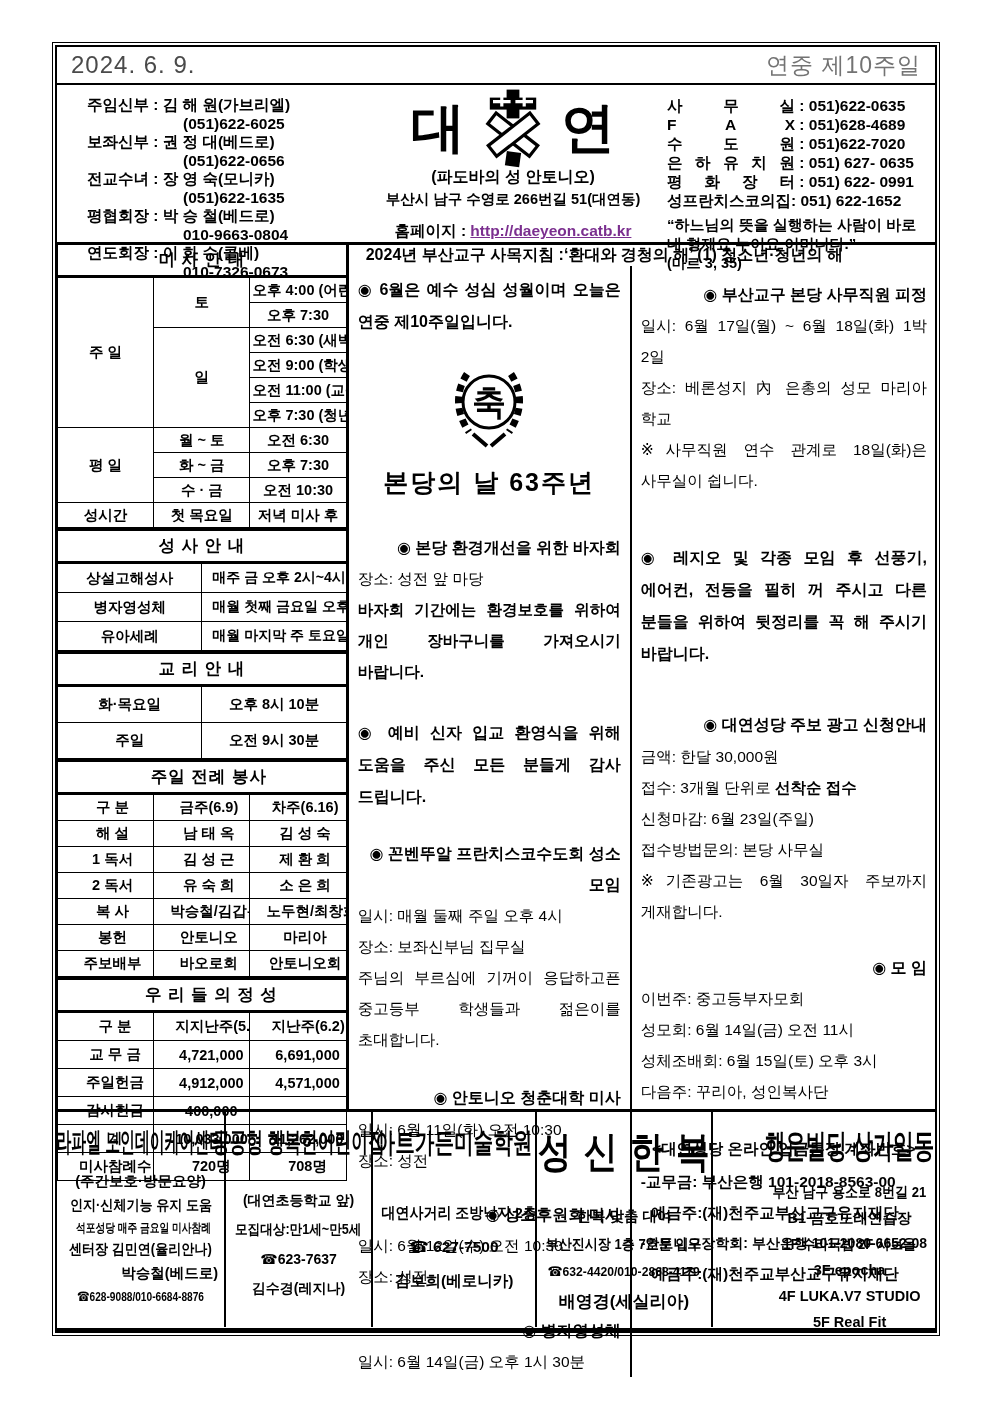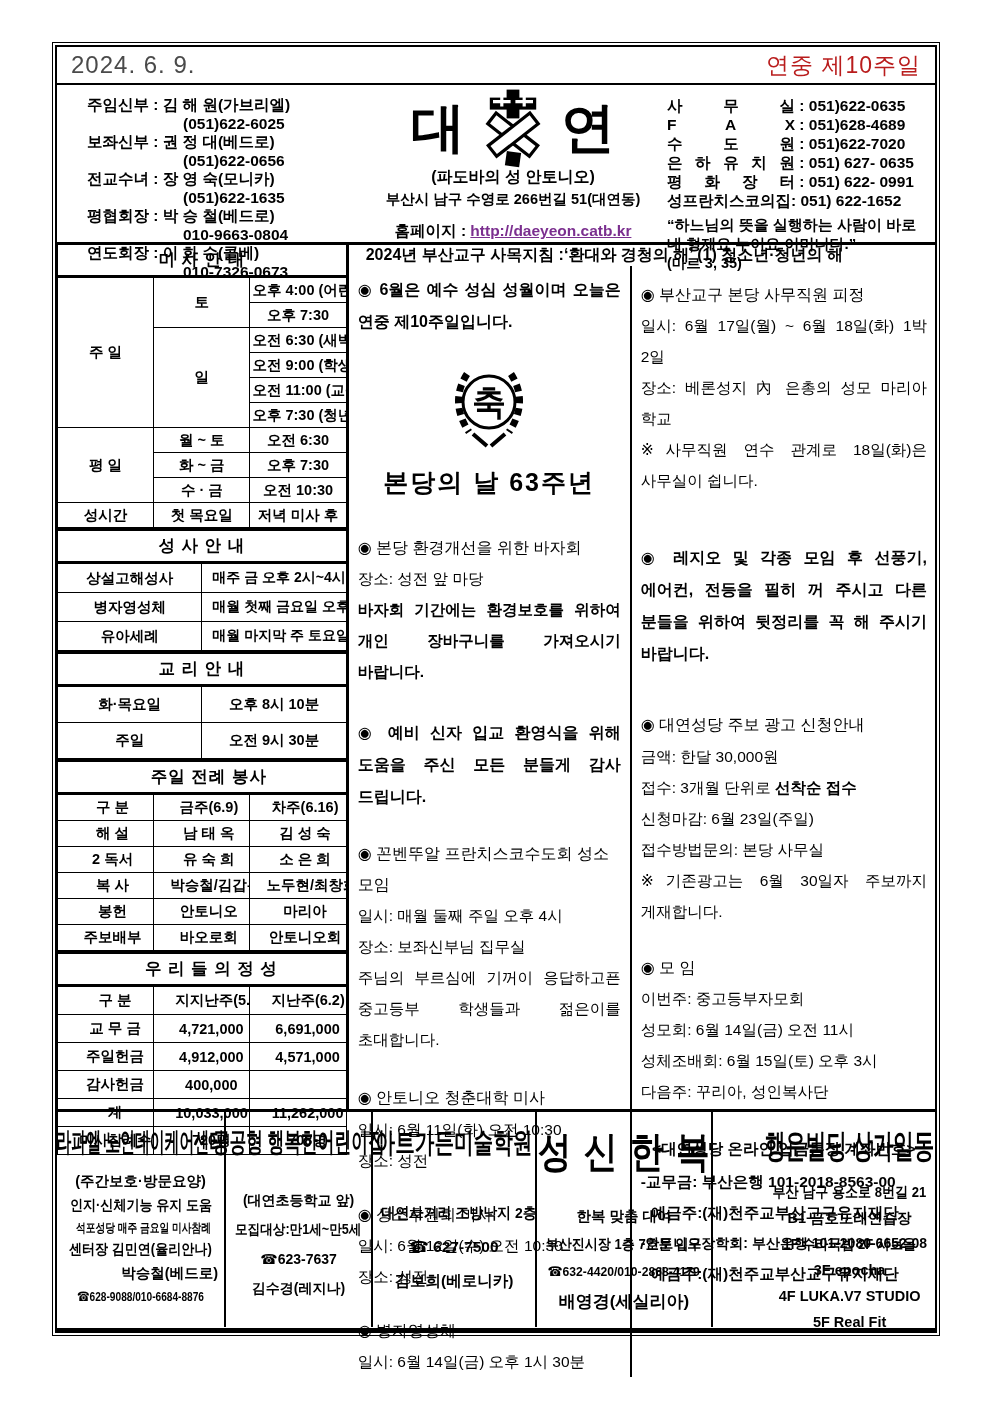--- a/index.html
+++ b/index.html
@@ -1,21 +1,21 @@
 <!DOCTYPE html>
 <html><head>
 <meta charset="utf-8">
 <style>
   html,body{margin:0;padding:0;background:#fff;}
   body{width:992px;height:1403px;position:relative;font-family:"Liberation Sans","DejaVu Sans",sans-serif;color:#000;}
   .sheet{position:absolute;left:55px;top:45px;width:882px;height:1288px;border:2px solid #000;border-bottom-width:5px;outline:1px solid #000;outline-offset:2px;background:#fff;box-sizing:border-box;}
   
   .titlebar{height:38px;border-bottom:2px solid #000;display:flex;align-items:center;justify-content:space-between;padding:0 14px;box-sizing:border-box;}
   .date{font-size:24px;color:#4a4a4a;letter-spacing:1px;}
-  .weektitle{font-size:23px;color:#b91c1c;letter-spacing:1px;}
+  .weektitle{font-size:23px;color:#737373;letter-spacing:1px;}
   
   .header{height:160px;border-bottom:3px solid #000;display:flex;box-sizing:border-box;}
   .clergy{width:308px;padding:10px 0 0 30px;box-sizing:border-box;font-size:15.5px;font-weight:700;line-height:1.0;}
   .c-role{margin-top:2px;}
   .c-phone{padding-left:96px;margin-top:3px;margin-bottom:3px;}
   .brand{width:296px;text-align:center;box-sizing:border-box;padding-top:4px;}
   .logo-row{display:flex;align-items:center;justify-content:center;gap:6px;height:78px;}
   .logo-char{font-family:"DejaVu Serif","Liberation Serif",serif;font-size:54px;font-weight:900;}
   .brand-sub{font-size:16px;font-weight:700;margin-top:0px;}
   .brand-addr{font-size:14.5px;font-weight:700;margin-top:2px;}
@@ -29,21 +29,21 @@
   
   .content{display:flex;height:864px;box-sizing:border-box;}
   .leftcol{width:302px;border-right:2px solid #000;box-sizing:border-box;}
   .rightarea{flex:1;display:flex;flex-direction:column;box-sizing:border-box;}
   .pastoral{height:36px;display:flex;align-items:center;padding-left:17px;font-size:16px;font-weight:700;letter-spacing:0px;}
   .cols{flex:1;display:flex;box-sizing:border-box;}
   .midcol{width:283px;border-right:2px solid #000;box-sizing:border-box;padding:0 9px 0 9px;}
   .rightcol{flex:1;box-sizing:border-box;padding:0 8px 0 9px;}
   
   .notice{margin-top:18px;}
-  .n-title{font-size:16px;font-weight:400;line-height:1.9;}
+  .n-title{font-size:16px;font-weight:700;line-height:1.9;text-align:right;}
   .n-line{font-size:15.5px;line-height:2.0;text-align:justify;word-break:keep-all;}
   .n-bold{font-weight:700;}
   .para{font-size:16px;line-height:2.0;text-align:justify;word-break:keep-all;}
   .emblem-wrap{text-align:center;margin-top:22px;}
   .anniv{font-size:25px;font-weight:700;text-align:center;letter-spacing:2px;margin-top:6px;}
   .acct{margin-top:26px;font-weight:700;}
   .acct-h{text-align:center;font-size:15.5px;line-height:2.1;}
   .acct-l{font-size:15.5px;line-height:2.05;white-space:nowrap;}
   .acct-l.sm{font-size:14px;}
   .indent{padding-left:10px;}
@@ -240,20 +240,25 @@
               <td style="width:76px">구  분</td>
               <td>금주(6.9)</td>
               <td>차주(6.16)</td>
             </tr>
         <tr>
               <td>해  설</td>
               <td>남 태 옥</td>
               <td>김 성 숙</td>
             </tr>
         <tr>
+              <td>1 독서</td>
+              <td>김 성 근</td>
+              <td>제 환 희</td>
+            </tr>
+        <tr>
               <td>2 독서</td>
               <td>유 숙 희</td>
               <td>소 은 희</td>
             </tr>
         <tr>
               <td>복  사</td>
               <td>박승철/김갑용</td>
               <td>노두현/최창희</td>
             </tr>
         <tr>

